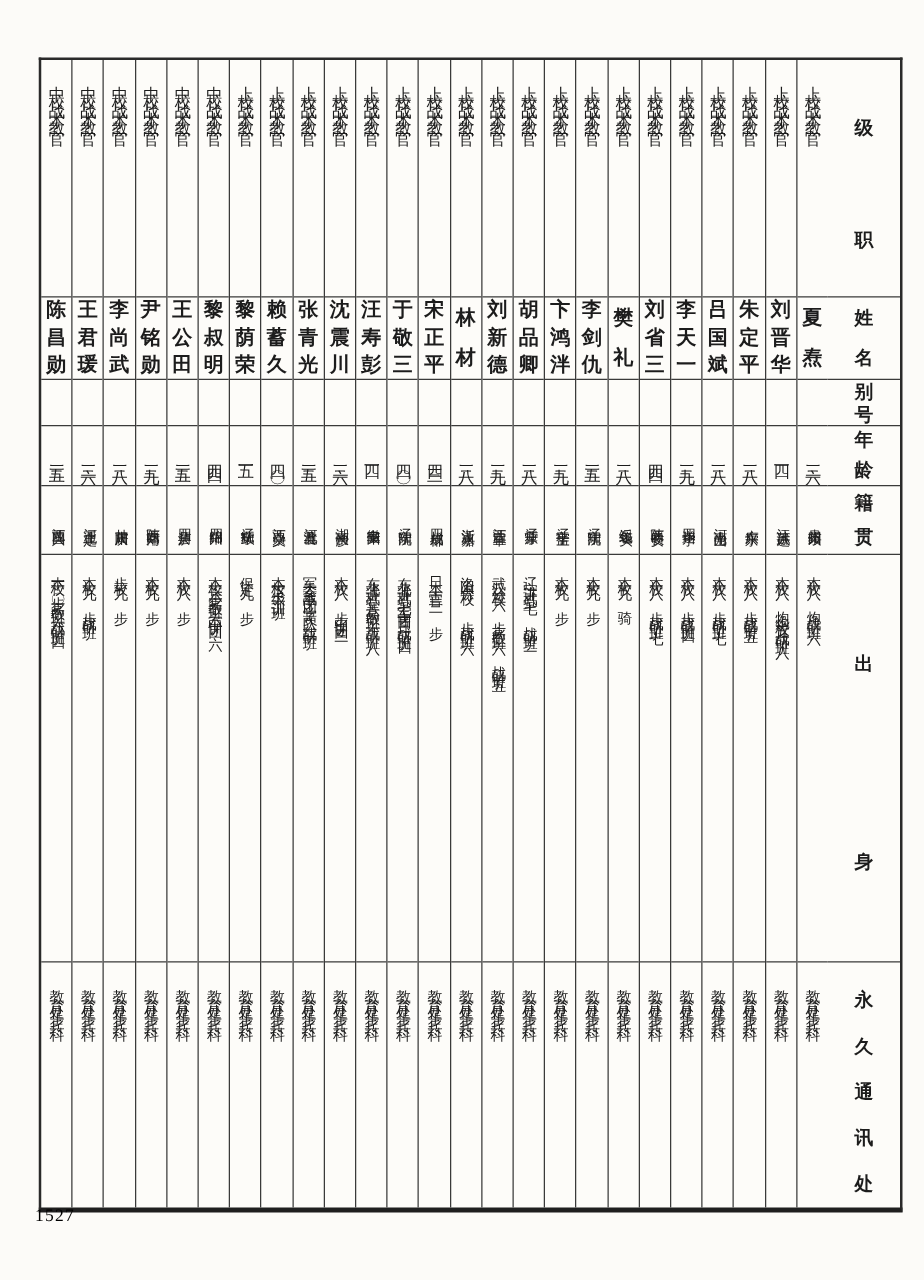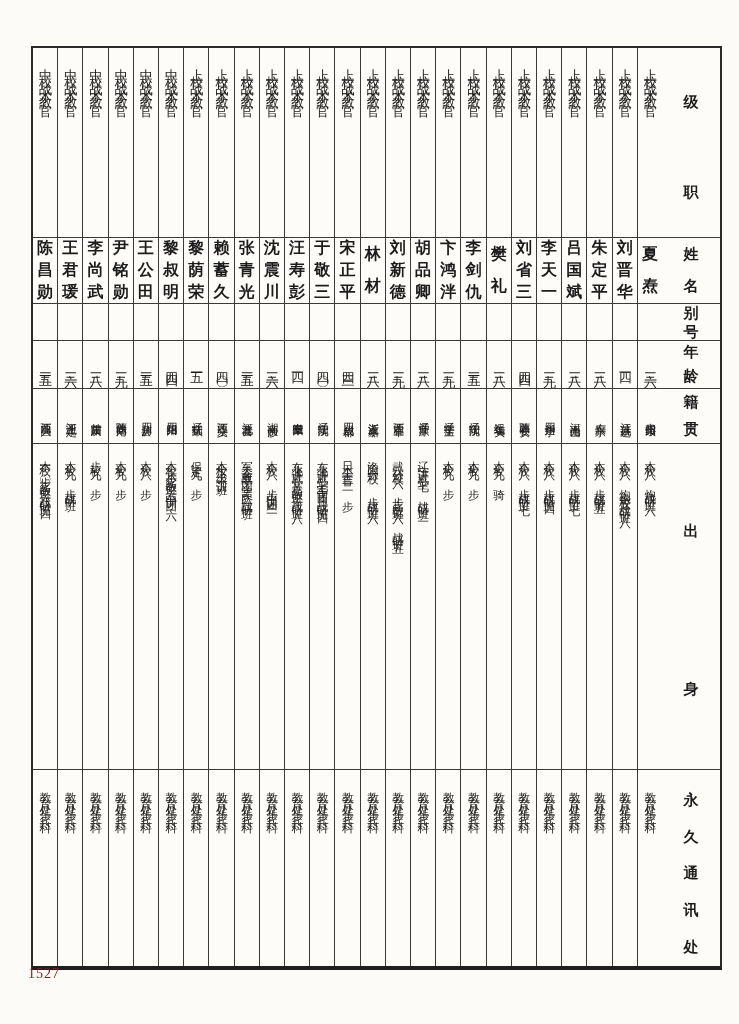--- a/index.html
+++ b/index.html
@@ -57,21 +57,21 @@
   .spread{
     display:flex;flex-direction:column;
     justify-content:space-around;align-items:center;
     width:100%;height:100%;
   }
   .c-name .spread{font-size:16px;font-weight:700;letter-spacing:0;}
   .header-col .spread{font-size:15px;font-weight:600;}
 
   .page-number{
     position:absolute;left:28px;top:966px;
-    font-size:14px;color:#7f1d1d;letter-spacing:1px;
+    font-size:14px;color:#000000;letter-spacing:1px;
     font-family:"Liberation Serif","DejaVu Serif",serif;
   }
 </style>
 </head>
 <body>
 
 <div class="scan-page">
 
   <div class="roster">
 

